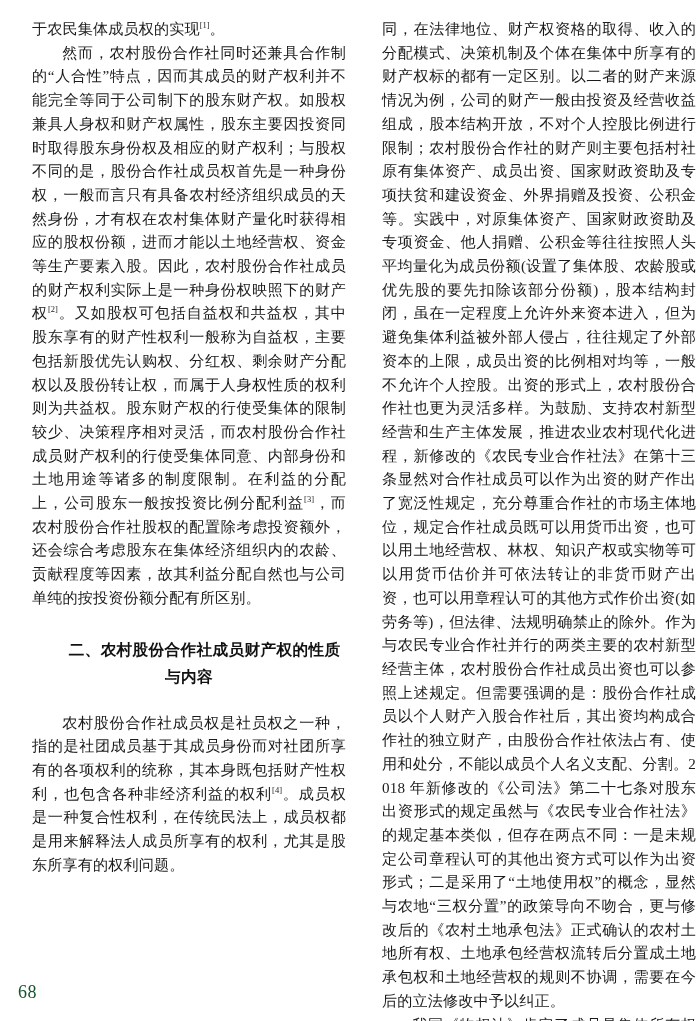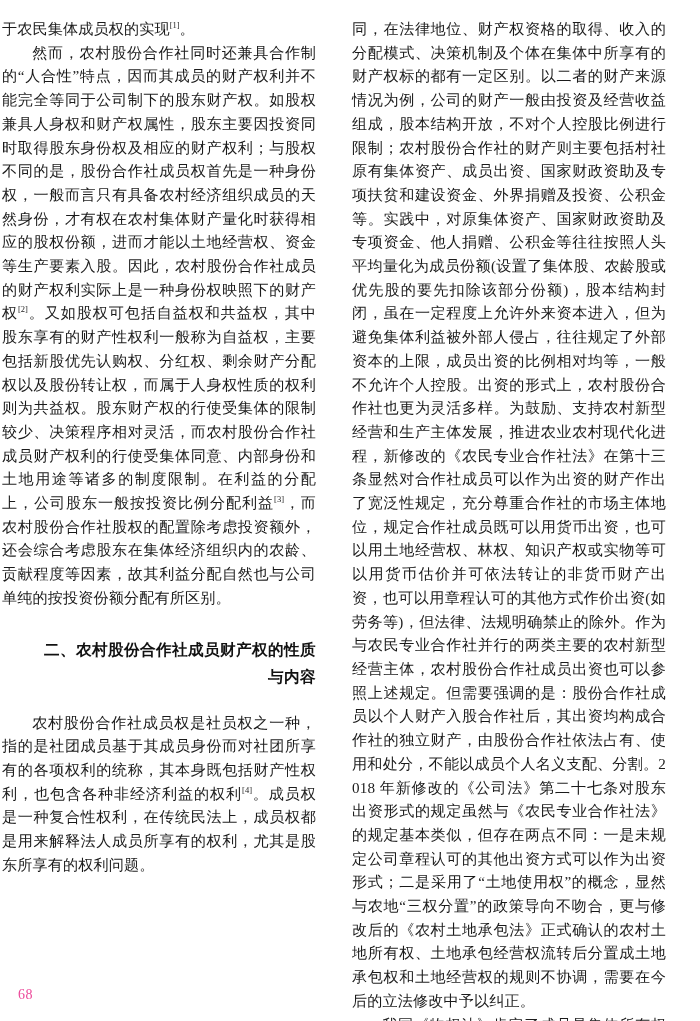--- a/index.html
+++ b/index.html
@@ -16,21 +16,21 @@
     background: #ffffff;
     overflow: hidden;
     font-family: "Liberation Serif", "DejaVu Serif", serif;
     color: #1a1a1a;
   }
 
   
   .columns {
     position: absolute;
     top: 18px;
-    left: 2px;
+    left: 32px;
     width: 664px;
     height: 952px;
     display: flex;
     gap: 36px;
   }
 
   .column {
     width: 319px;
     box-sizing: border-box;
   }
@@ -67,34 +67,34 @@
   .section-heading {
     margin: 0;
     padding: 0;
     font-family: "Liberation Sans", "DejaVu Sans", sans-serif;
     font-weight: bold;
     font-size: 15.6px;
     line-height: 27px;
     text-indent: 2em;
     letter-spacing: 0.4px;
     color: #111111;
-    text-align: right;
+    text-align: center;
   }
 
   .heading-gap-before { height: 25px; }
   .heading-gap-after  { height: 22px; }
 
   
   .folio {
     position: absolute;
     left: 18px;
     bottom: 18px;
     font-family: "Liberation Serif", "DejaVu Serif", serif;
-    font-size: 14px;
-    color: #ec4899;
+    font-size: 18px;
+    color: #14532d;
     letter-spacing: 0.5px;
   }
 </style>
 </head>
 <body>
 
 <div id="page">
 
   <div class="columns">
 

